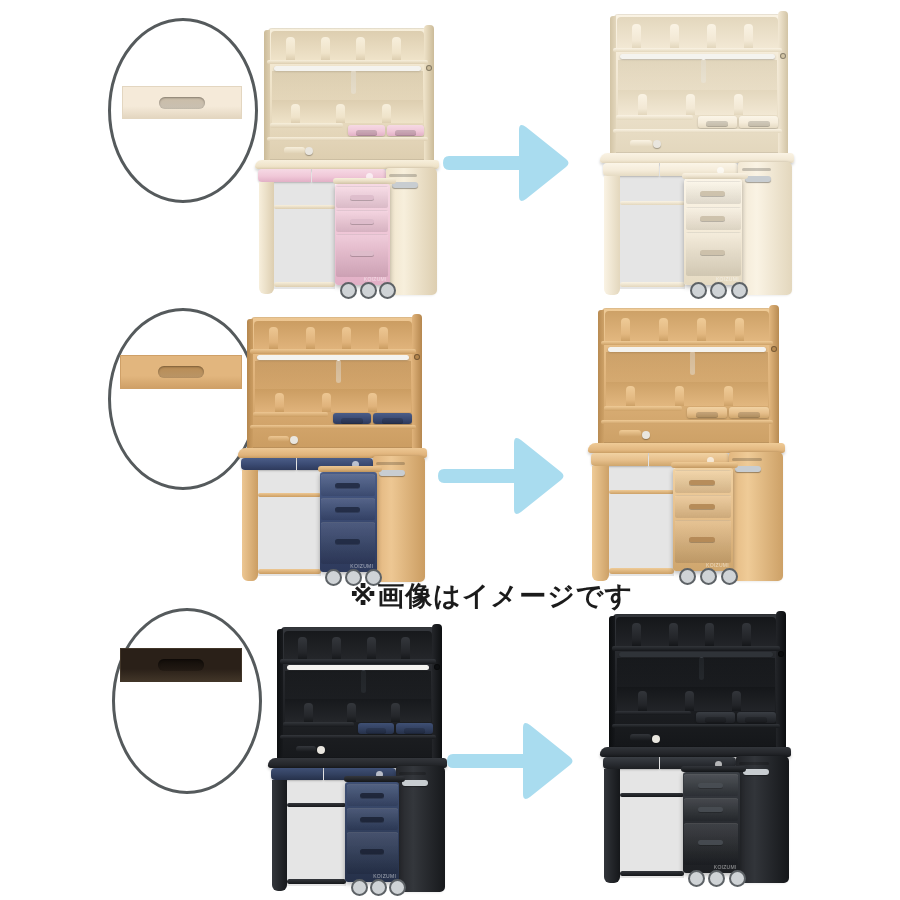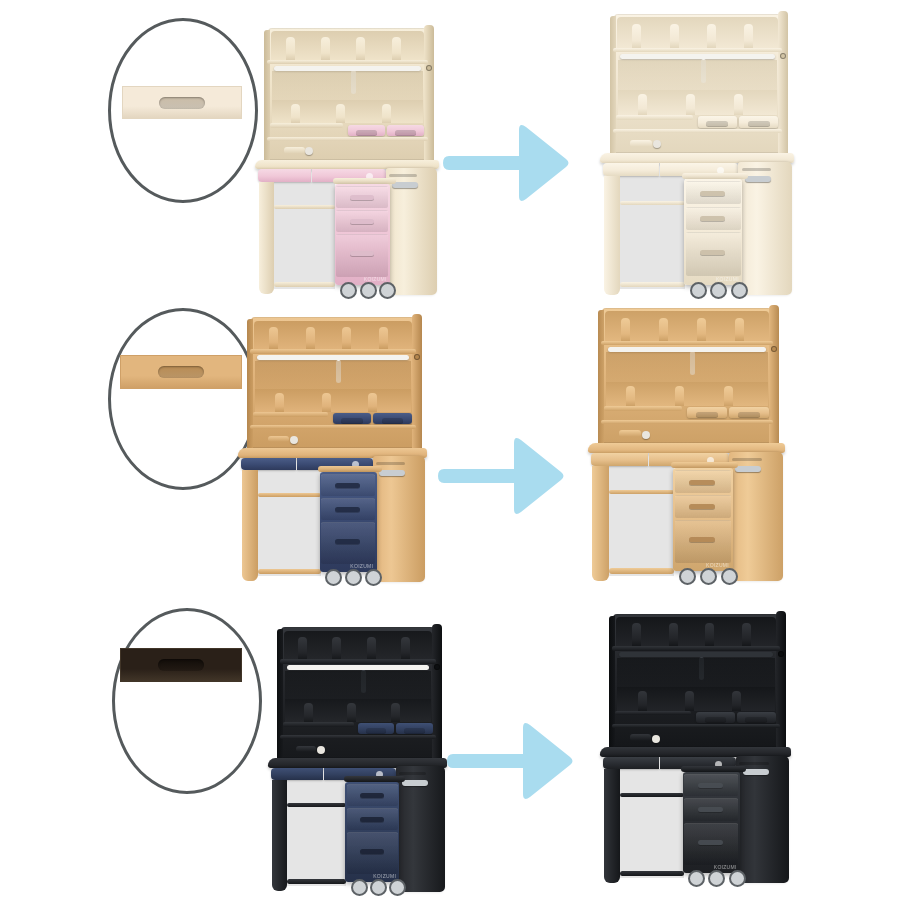--- a/index.html
+++ b/index.html
@@ -282,20 +282,21 @@
             <div class="handleBar" style="left: 26%; top: 38%; width: 46%; background: rgb(176, 132, 81); opacity: 0.85;"></div>
           </div>
           <div class="logo" style="right: 6%; bottom: 3%;">KOIZUMI</div>
         </div>
         <div class="caster" style="left: 91.08px; top: 266.31px;"></div>
         <div class="caster" style="left: 111.87px; top: 266.31px;"></div>
         <div class="caster" style="left: 132.66px; top: 266.31px;"></div>
       </div>
   </div>
 
+  <div class="note" id="noteTxt" style="left: 350px; top: 578px;">※画像はイメージです</div>
 
   <div class="row" id="row2" style="top:590px;height:310px;">
     <div class="swatch-circle" id="circ2" style="left: 112px; top: 18px; width: 150px; height: 186px; border-color: rgb(85, 90, 92);"></div>
     <div class="swatch-chip" id="chip2" style="left: 120px; top: 58px; width: 122px; height: 34px; background: linear-gradient(rgb(42, 32, 24) 0%, rgb(42, 32, 24) 62%, rgb(65, 53, 40) 100%); border-color: rgb(65, 53, 40);">
       <div class="swatch-handle" id="chiph2" style="background: linear-gradient(rgb(18, 13, 9), rgba(0, 0, 0, 0.18)); box-shadow: rgba(0, 0, 0, 0.35) 0px 1px 2px inset;"></div>
     </div>
     <div class="desk" id="desk2a" style="left: 268px; top: 32px; width: 180px; height: 272px;">
         <div class="dk sh" style="left: 12.6px; top: 5.44px; width: 154.8px; height: 130.56px; background: linear-gradient(rgb(52, 55, 60) 0%, rgb(36, 38, 42) 45%, rgb(23, 25, 28) 100%); border-radius: 4px 4px 0px 0px;"></div>
         <div class="dk " style="left: 8.6px; top: 7.44px; width: 6px; height: 128.56px; background: linear-gradient(90deg, rgb(13, 15, 17), rgb(23, 25, 28)); border-radius: 3px 0px 0px;"></div>
         <div class="dk " style="left: 164.4px; top: 2.44px; width: 10px; height: 134.56px; background: linear-gradient(90deg, rgb(36, 38, 42), rgb(13, 15, 17)); border-radius: 4px 4px 0px 0px;"></div>

